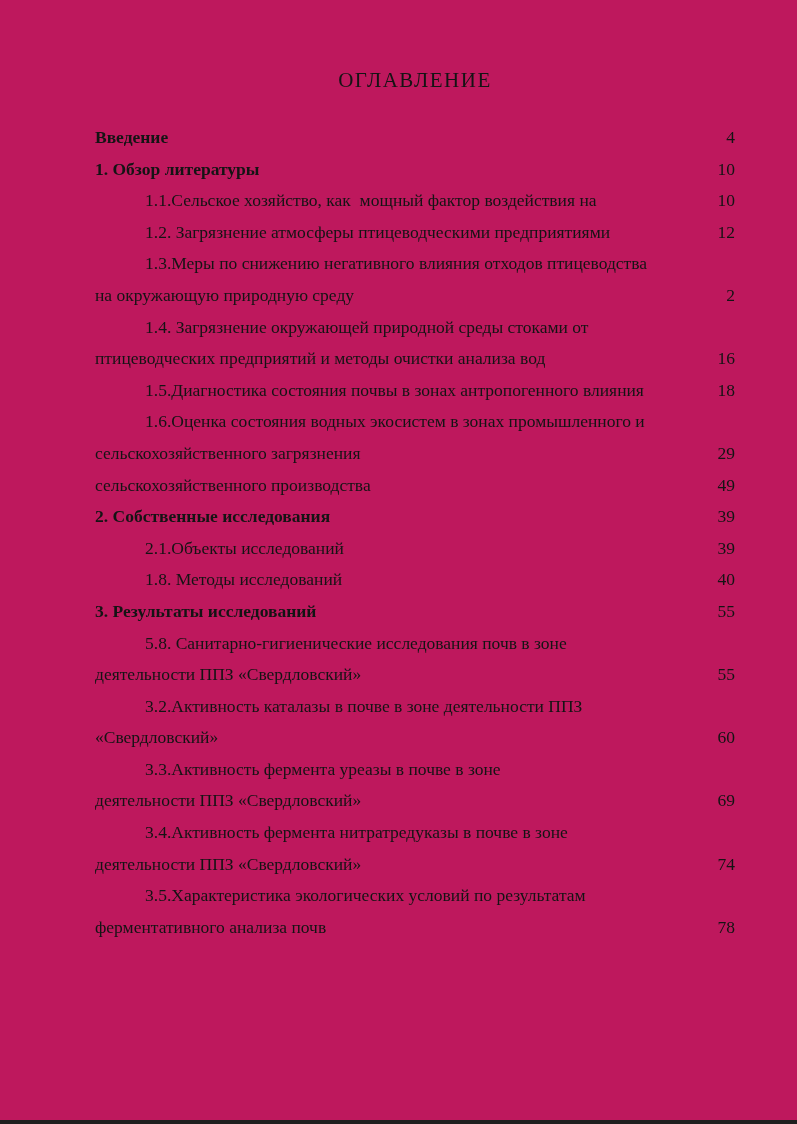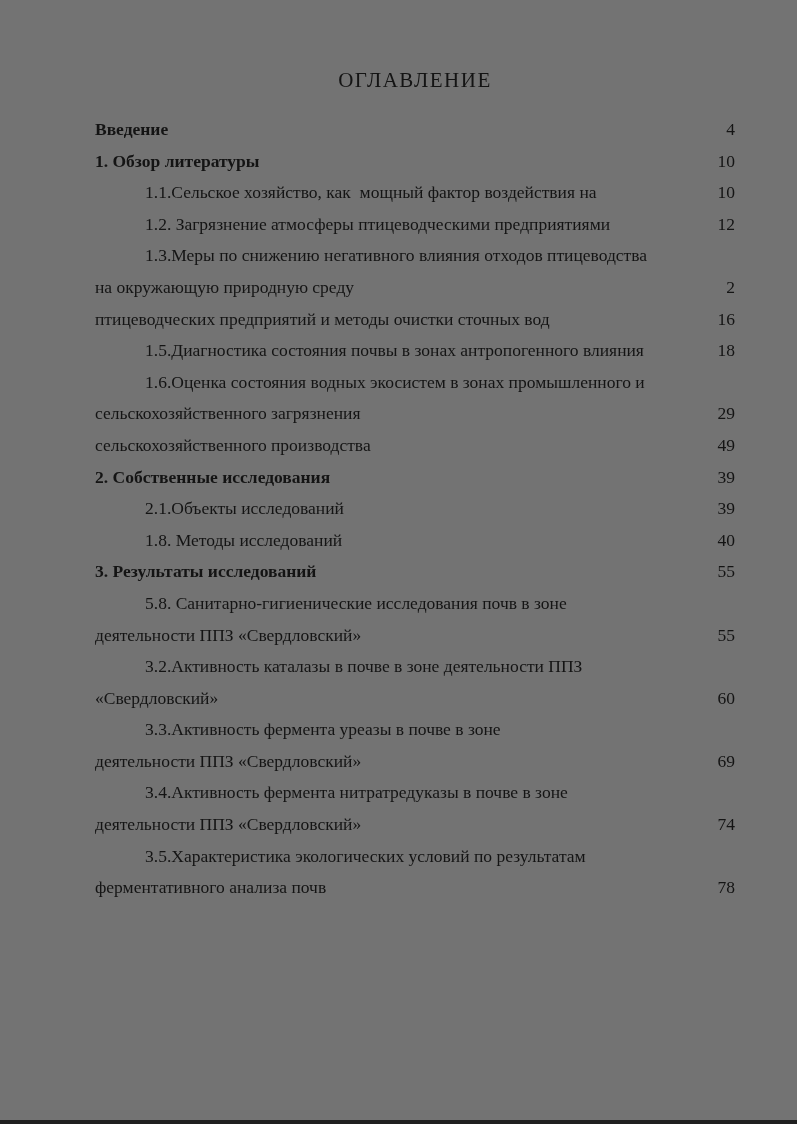--- a/index.html
+++ b/index.html
@@ -5,38 +5,38 @@
   html, body {
     margin: 0;
     padding: 0;
     background: #e8e8e8;
   }
   .page {
     position: relative;
     width: 797px;
     height: 1124px;
     margin: 0 auto;
-    background: #737373;
+    background: #be185d;
     font-family: "Liberation Serif", "DejaVu Serif", serif;
     color: #141414;
     overflow: hidden;
   }
   .doc-title {
     position: absolute;
     top: 68px;
     left: 95px;
     width: 640px;
     text-align: center;
     font-size: 21px;
     letter-spacing: 1.5px;
     font-weight: normal;
   }
   .toc {
     position: absolute;
-    top: 114px;
+    top: 122px;
     left: 95px;
     width: 640px;
   }
   .toc-entry {
     position: relative;
   }
   .toc-entry.bold .toc-line {
     font-weight: bold;
   }
   .toc-line {
@@ -85,21 +85,22 @@
       <div class="toc-entry">
         <div class="toc-line indent">1.2. Загрязнение атмосферы птицеводческими предприятиями</div>
         <div class="toc-page">12</div>
       </div>
       <div class="toc-entry">
         <div class="toc-line indent">1.3.Меры по снижению негативного влияния отходов птицеводства</div>
         <div class="toc-line">на окружающую природную среду</div>
         <div class="toc-page">2</div>
       </div>
       <div class="toc-entry">
-        <div class="toc-line">птицеводческих предприятий и методы очистки сточных вод</div>
+        <div class="toc-line indent">1.4. Загрязнение окружающей природной среды стоками от</div>
+        <div class="toc-line">птицеводческих предприятий и методы очистки анализа вод</div>
         <div class="toc-page">16</div>
       </div>
       <div class="toc-entry">
         <div class="toc-line indent">1.5.Диагностика состояния почвы в зонах антропогенного влияния</div>
         <div class="toc-page">18</div>
       </div>
       <div class="toc-entry">
         <div class="toc-line indent">1.6.Оценка состояния водных экосистем в зонах промышленного и</div>
         <div class="toc-line">сельскохозяйственного загрязнения</div>
         <div class="toc-page">29</div>

